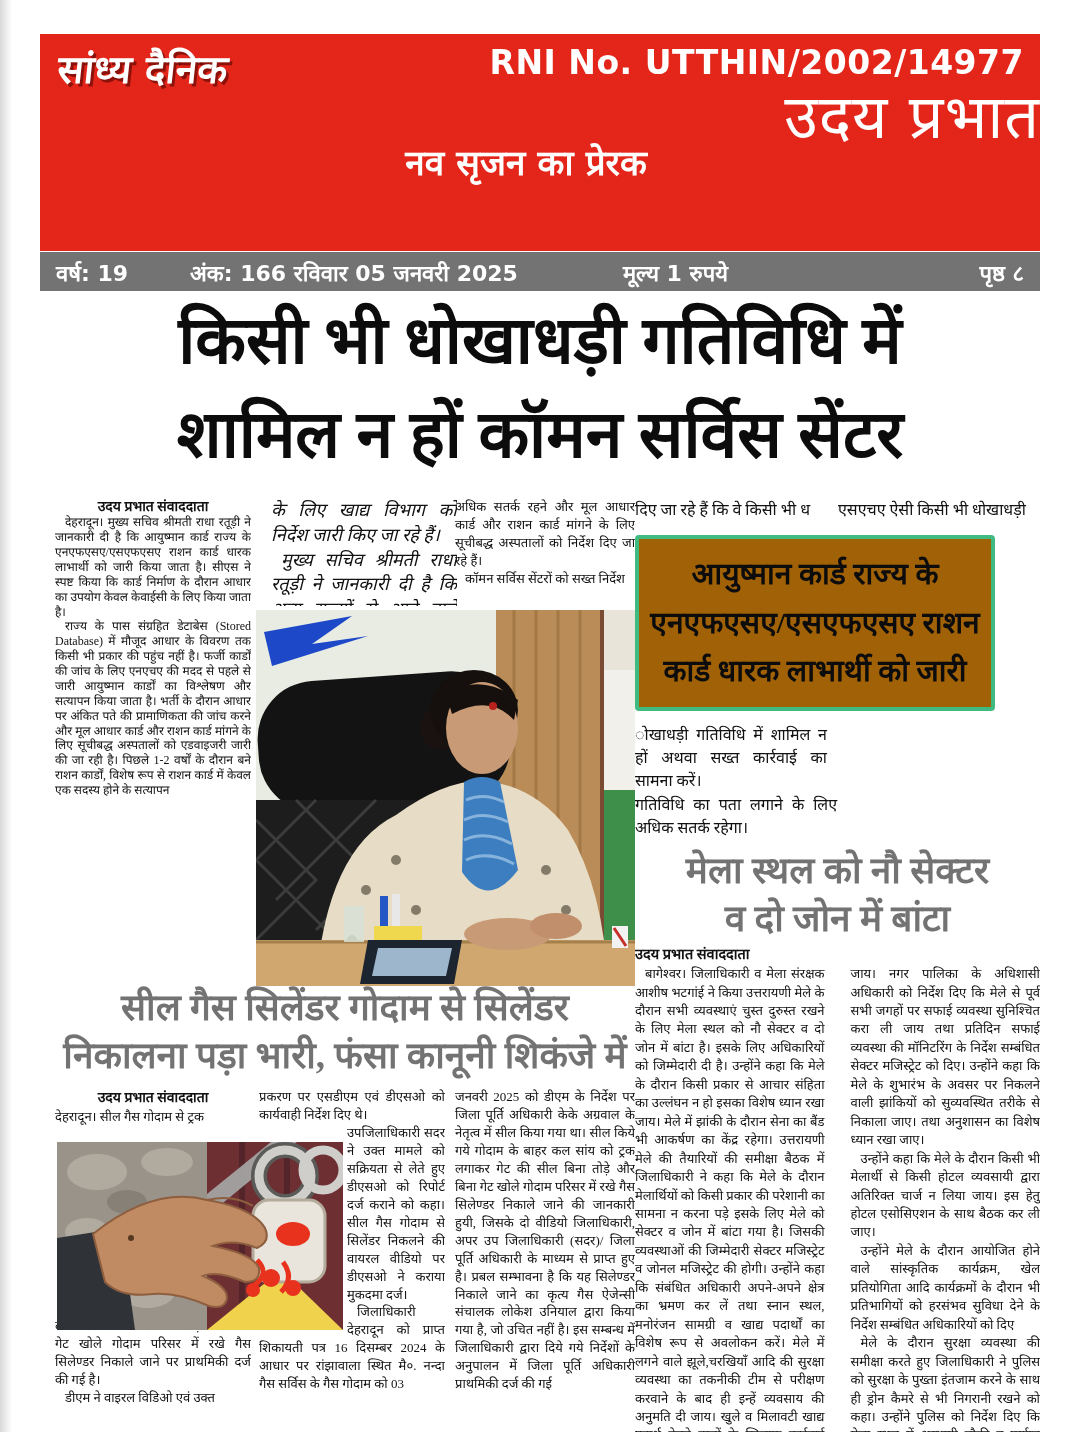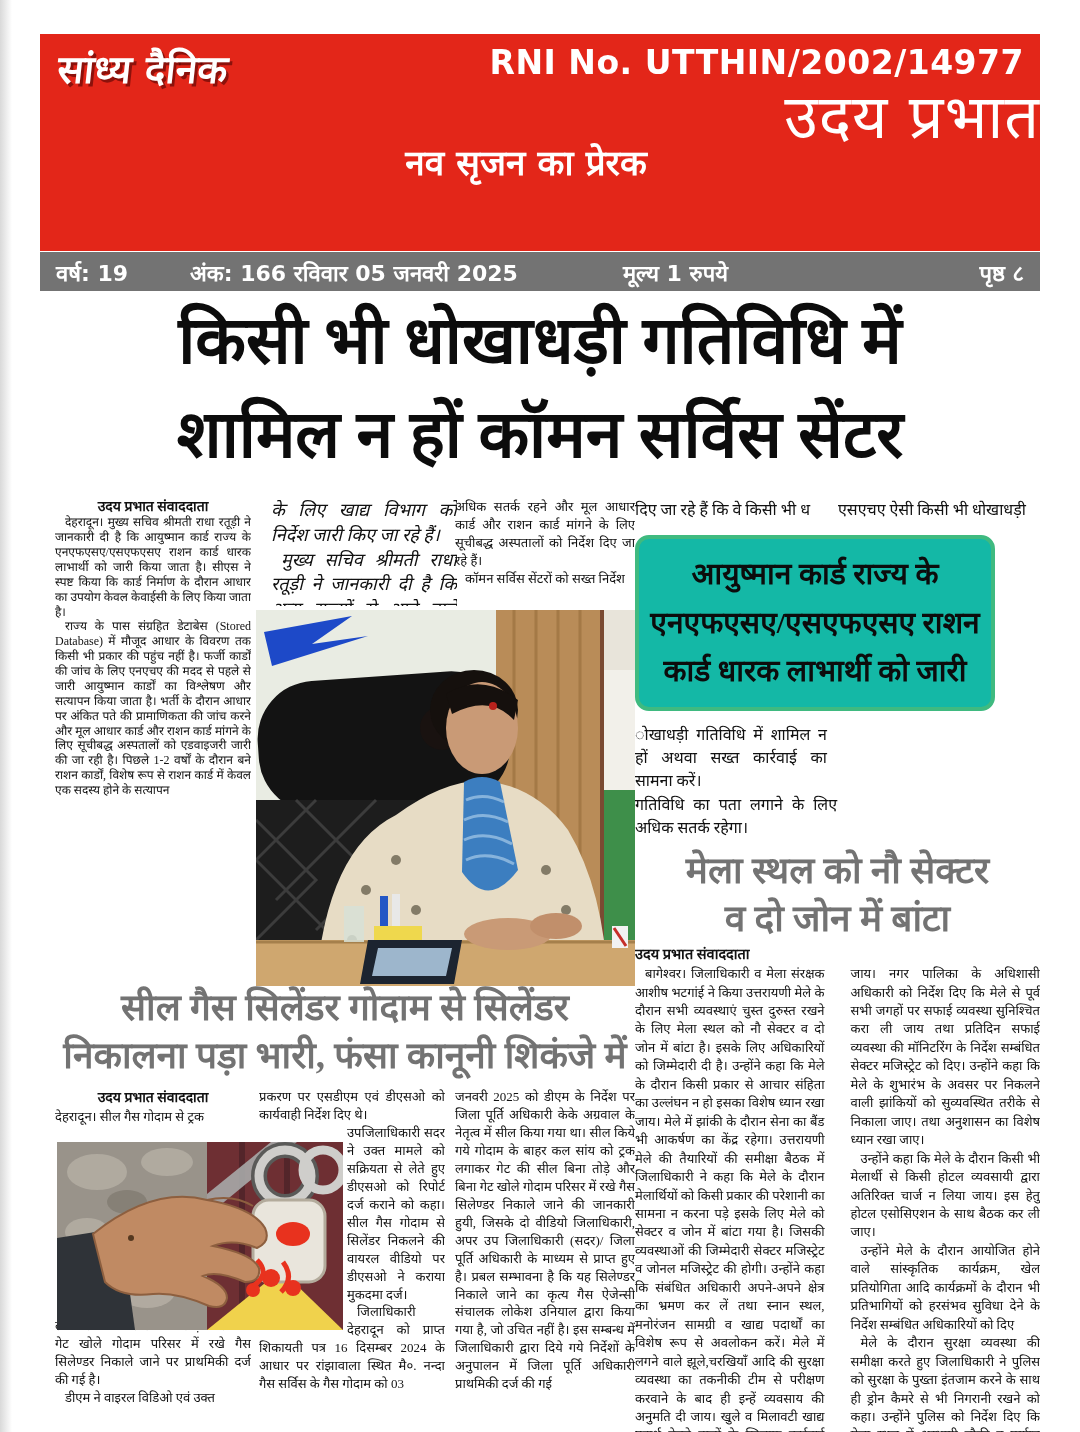--- a/index.html
+++ b/index.html
@@ -41,22 +41,22 @@
   .lc2{position:absolute;left:216px;top:0;width:186px;height:108px;overflow:hidden;
        font-size:18px;line-height:1.38;font-style:italic;}
   .lc3{position:absolute;left:400px;top:0;width:180px;height:108px;overflow:hidden;
        font-size:13px;line-height:1.38;}
   .lead-photo{position:absolute;left:201px;top:112px;width:379px;height:376px;}
   
   .right-band{position:absolute;left:635px;top:498px;width:405px;height:934px;overflow:hidden;}
   .contd-row{display:flex;justify-content:space-between;font-size:16px;line-height:1.45;}
   .contd-row .cleft{width:192px;text-align:justify;}
   .contd-row .cright{width:202px;text-align:justify;}
-  .highlight-box{margin:14px 8px 0 0;width:338px;border:4px solid #3fba80;border-radius:14px;
-                 background:#14b8a6;padding:11px 7px;text-align:center;
+  .highlight-box{margin:14px 8px 0 0;width:338px;border:4px solid #3fba80;border-radius:4px;
+                 background:#a16207;padding:11px 7px;text-align:center;
                  font-size:30px;font-weight:700;line-height:1.62;color:#0c0c0c;}
   .after-row{margin-top:12px;flex-direction:column;}
   .mela-headline{margin-top:8px;}
   .mela-byline{font-weight:bold;text-align:center;font-size:14.5px;margin:6px 0 0 0;}
   .mela-cols{margin-top:2px;display:flex;gap:26px;height:540px;overflow:hidden;justify-content:flex-end;}
   .mela-cols .mcol{width:196px;font-size:13px;line-height:1.42;}
   
   .cyl-area{position:absolute;left:55px;top:984px;width:580px;height:448px;overflow:hidden;}
   .cyl-cols{position:relative;margin-top:8px;height:340px;font-size:13px;line-height:1.38;}
   .cc1{position:absolute;left:0;top:0;width:196px;height:340px;overflow:hidden;}

